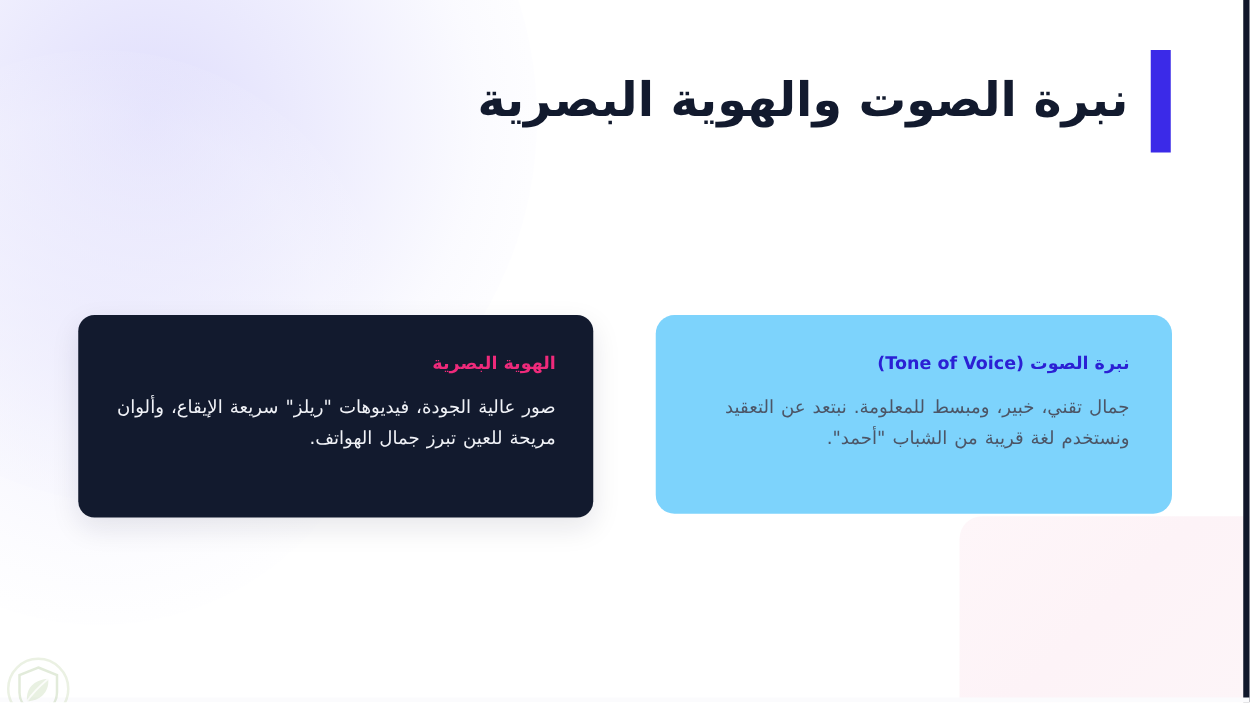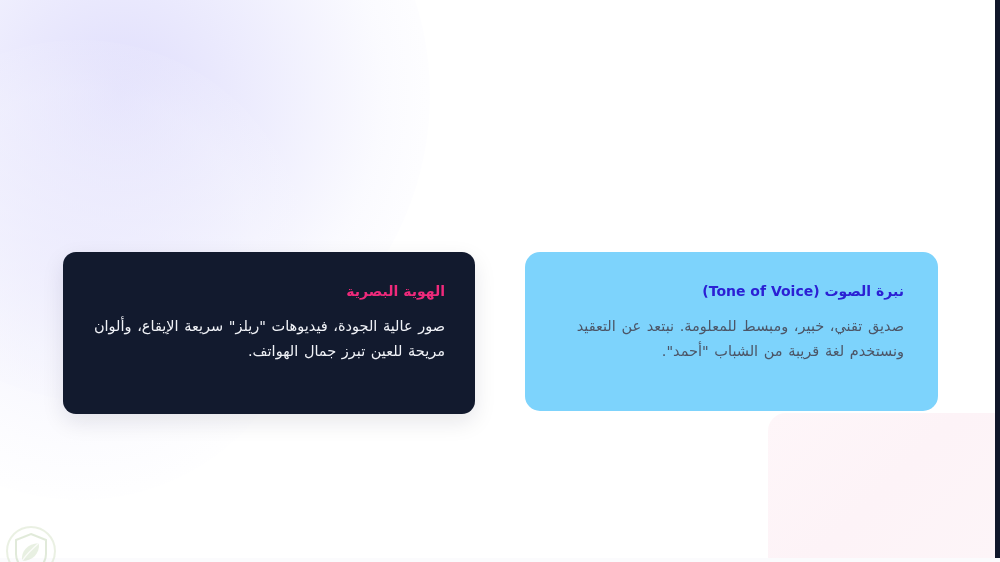--- a/index.html
+++ b/index.html
@@ -180,29 +180,33 @@
 <body>
 
 <div class="slide">
 
   <div class="bg-glow-topleft"></div>
   <div class="bg-glow-left"></div>
   <div class="bg-block-pink"></div>
   <div class="bg-edge-right"></div>
   <div class="bg-edge-bottom"></div>
 
+  <div class="title-row">
+    <div class="title-accent-bar"></div>
+    <h1 class="slide-title">نبرة الصوت والهوية البصرية</h1>
+  </div>
 
   <div class="card card-dark">
     <div class="card-heading pink">الهوية البصرية</div>
     <p class="card-body on-dark">صور عالية الجودة، فيديوهات "ريلز" سريعة الإيقاع، وألوان مريحة للعين تبرز جمال الهواتف.</p>
   </div>
 
   <div class="card card-light">
     <div class="card-heading blue">نبرة الصوت (Tone of Voice)</div>
-    <p class="card-body on-light">صديق تقني، خبير، ومبسط للمعلومة. نبتعد عن التعقيد ونستخدم لغة قريبة من الشباب "أحمد".</p>
+    <p class="card-body on-light">جمال تقني، خبير، ومبسط للمعلومة. نبتعد عن التعقيد ونستخدم لغة قريبة من الشباب "أحمد".</p>
   </div>
 
   <div class="watermark">
     <svg width="56" height="56" viewBox="0 0 56 56">
       <circle cx="28" cy="26" r="24" fill="none" stroke="#bcd1a4" stroke-width="2"></circle>
       <path d="M28 9 L43 15 L43 29 C43 38 36 43.5 28 46 C20 43.5 13 38 13 29 L13 15 Z" fill="none" stroke="#9fbd86" stroke-width="2"></path>
       <path d="M36 18 C24 19 18 26 19 36 C29 36 37 29 36 18 Z" fill="#b6cfa0" stroke="none"></path>
       <path d="M36 18 C29 24 23 30 19 36" fill="none" stroke="#ffffff" stroke-width="1.4" opacity="0.8"></path>
     </svg>
     <div class="watermark-text">كنبــل</div>

